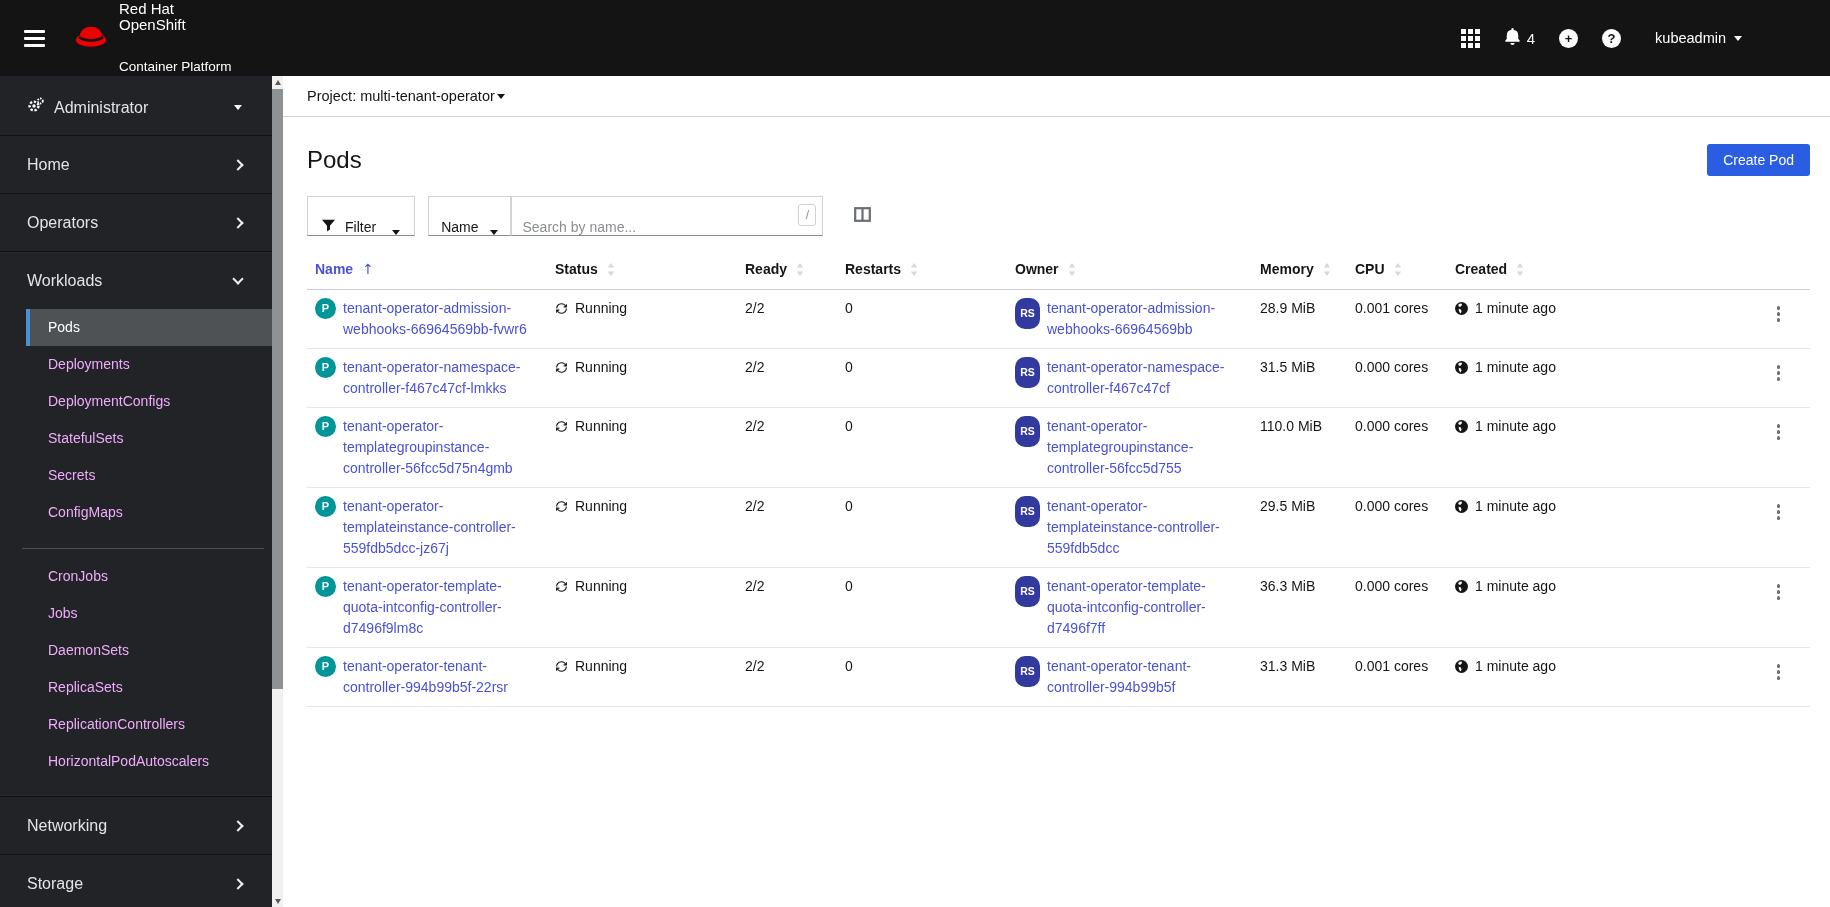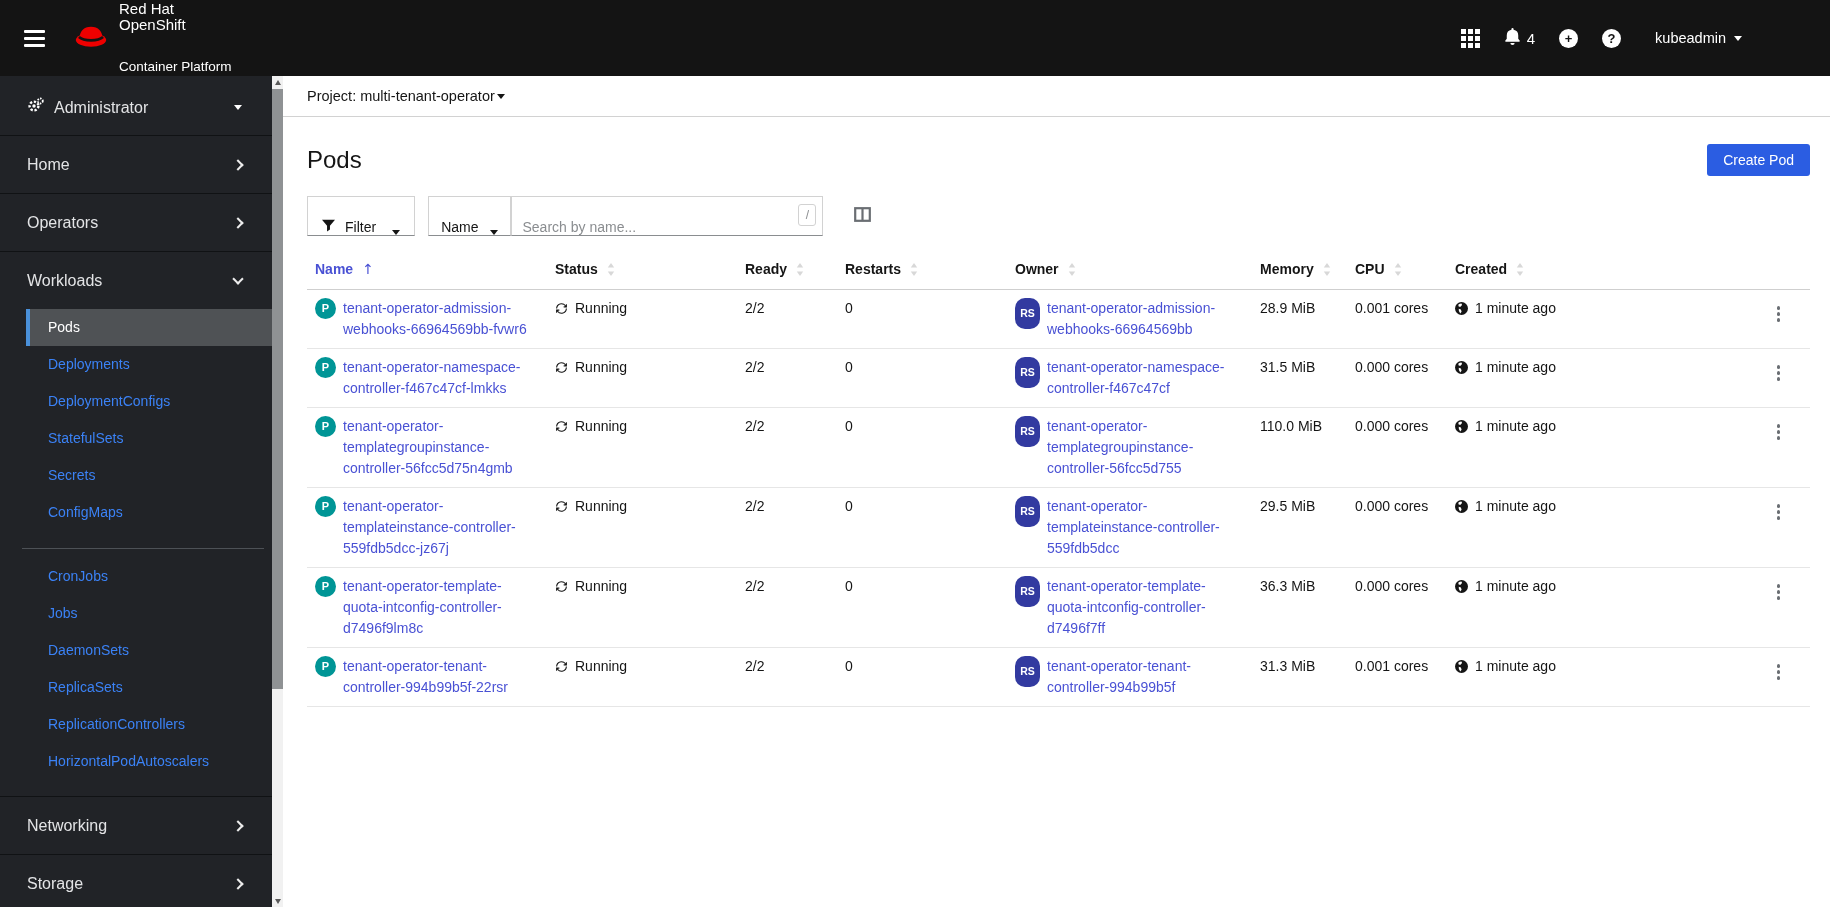--- a/index.html
+++ b/index.html
@@ -28,21 +28,21 @@
   .sidebar { width:272px; background:var(--sidebar_bg,#212327); color:#e3e4e6; flex:0 0 272px; overflow:hidden; }
   .perspective { display:flex; align-items:center; gap:10px; padding:21px 30px 17px 27px; font-size:16px; }
   .perspective .caret { margin-left:auto; color:#fff; }
   .nav-sections { list-style:none; }
   .nav-section { border-top:1px solid #101214; }
   .nav-row { display:flex; align-items:center; padding:18px 30px 18px 27px; font-size:16px; cursor:pointer; line-height:21px; }
   .chev { width:8px; height:8px; border-right:2px solid #ededed; border-top:2px solid #ededed; display:inline-block; margin-left:auto; }
   .chev.right { transform:rotate(45deg); }
   .chev.down  { transform:rotate(135deg); margin-top:-4px; }
   .sub-items { list-style:none; padding:0 0 8px 26px; }
-  .sub-items a { display:block; padding:8px 8px 8px 22px; font-size:14px; line-height:21px; color:#3b82f6; text-decoration:none; cursor:pointer; }
+  .sub-items a { display:block; padding:8px 8px 8px 22px; font-size:14px; line-height:21px; color:#f0abfc; text-decoration:none; cursor:pointer; }
   .sub-items a.active { background:var(--nav_active_bg,#4f5255); border-left:4px solid var(--nav_active_border,#4a90d9); padding-left:18px; color:#fff; }
   .sub-divider { height:1px; background:#4d5156; margin:9px 8px 9px 22px; }
   .group2 { padding-bottom:16px; }
 
   
   .sb-scroll { width:11px; flex:0 0 11px; background:#f1f1f1; position:relative; }
   .sb-btn { position:absolute; left:0; width:11px; height:12px; display:flex; align-items:center; justify-content:center; cursor:pointer; }
   .sb-btn.up { top:0; } .sb-btn.down { bottom:0; }
   .tri-up { width:0;height:0;border-left:3.5px solid transparent;border-right:3.5px solid transparent;border-bottom:5px solid #5a5a5a; }
   .tri-down { width:0;height:0;border-left:3.5px solid transparent;border-right:3.5px solid transparent;border-top:5px solid #5a5a5a; }

